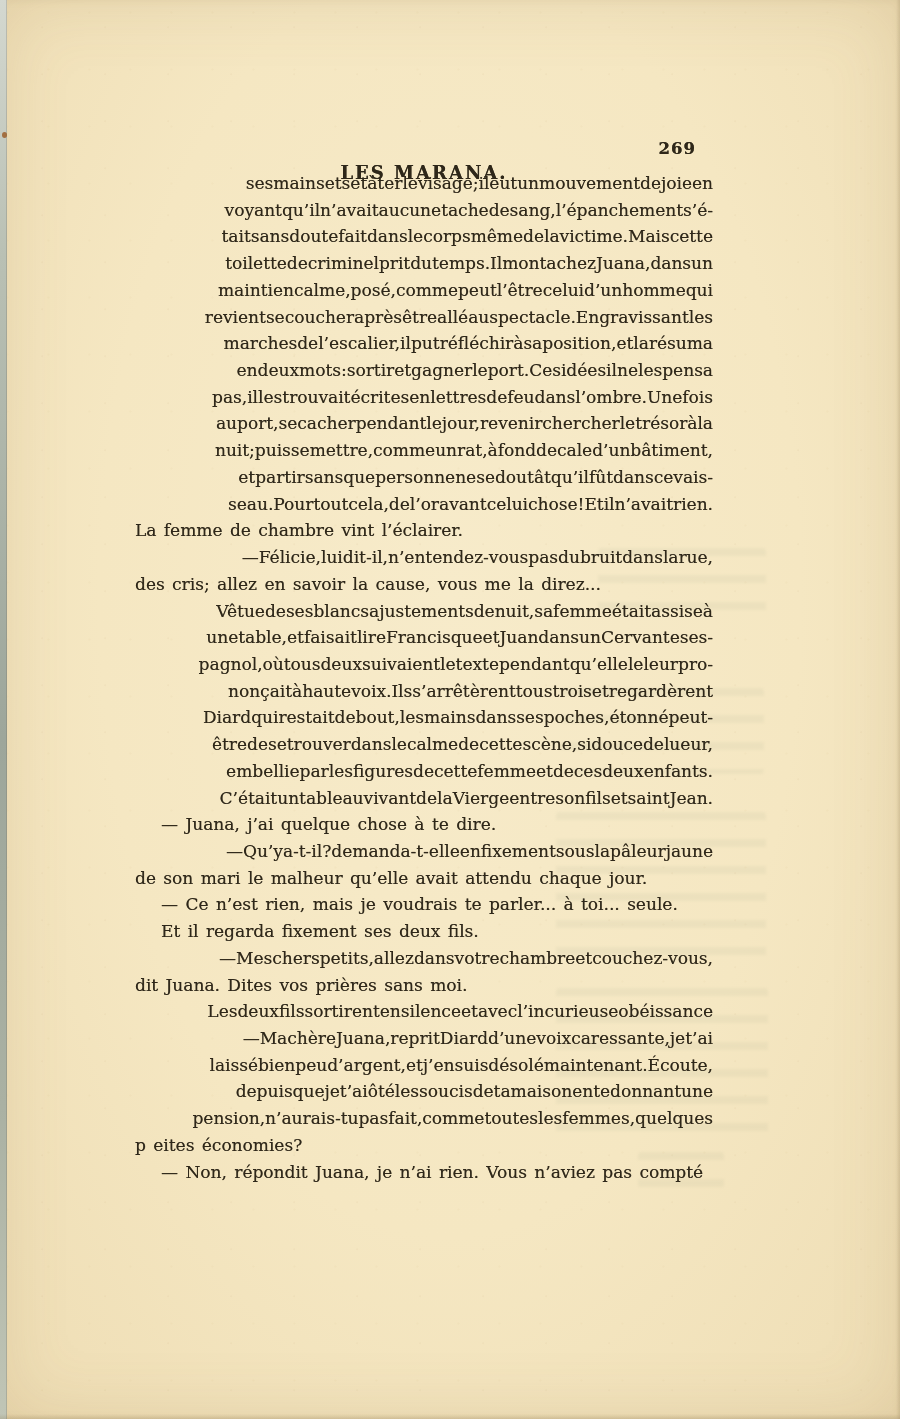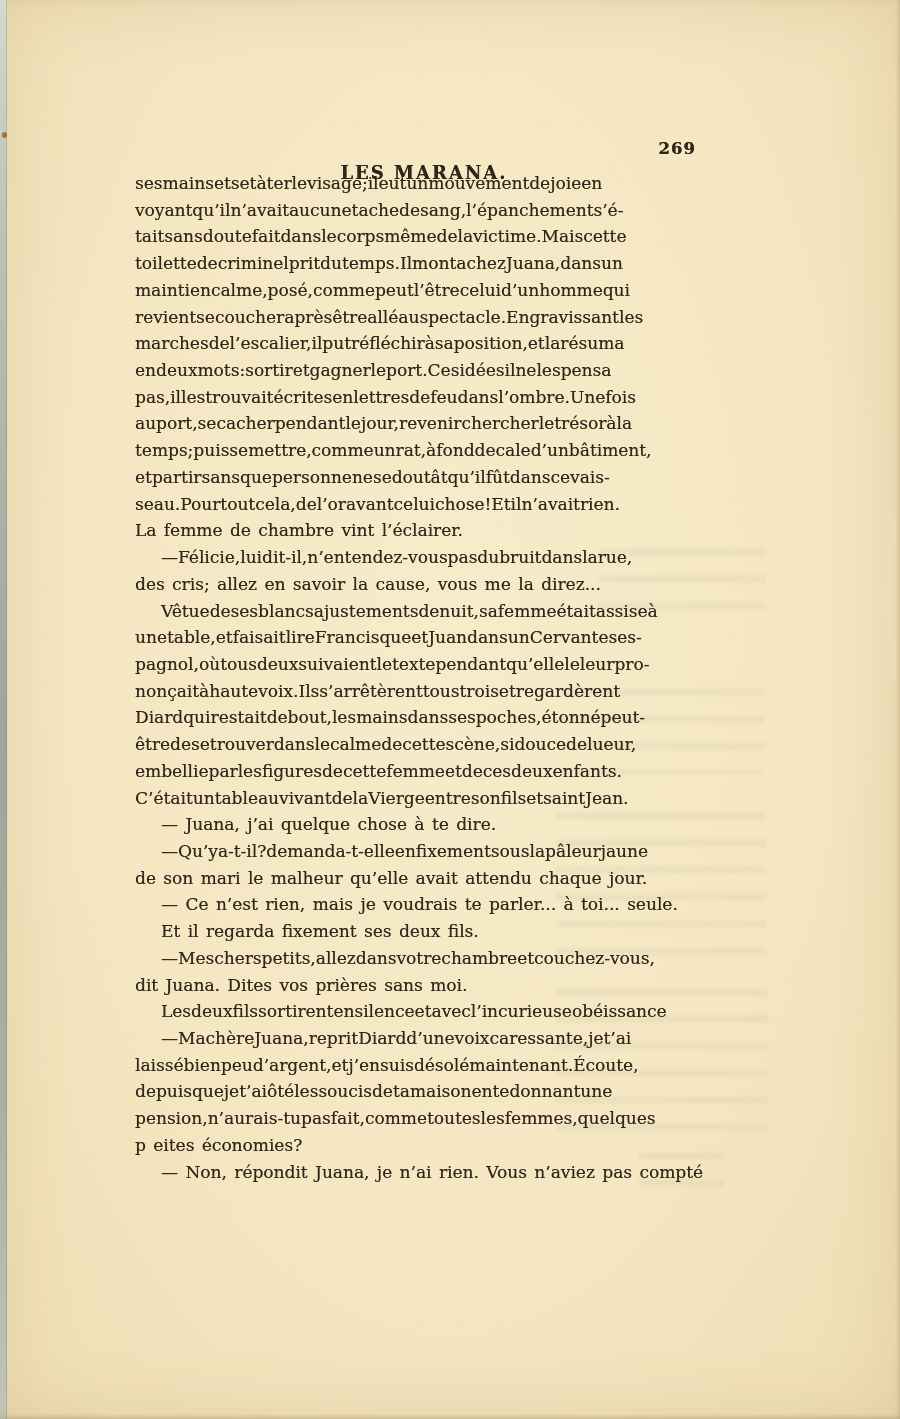--- a/index.html
+++ b/index.html
@@ -63,21 +63,21 @@
     position:absolute;right:17px;top:-3px;
     font-size:16.5px;font-weight:700;letter-spacing:1px;
     text-shadow:0 0 0.5px rgba(46,39,25,0.8);
   }
   .text-block{
     position:absolute;left:135px;top:170px;width:578px;
     color:#2e2719;font-size:17px;
     text-shadow:0.2px 0.2px 0.4px rgba(46,39,25,0.55);
   }
   .line{height:26.72px;line-height:26.72px;white-space:nowrap;}
-  .just{display:flex;justify-content:flex-start;}
+  .just{display:flex;justify-content:flex-end;}
   .just span{display:inline-block;}
   .ind{padding-left:26px;}
   .left{word-spacing:2px;}
 </style>
 </head>
 <body>
 
 <div class="page">
   <div class="ghost g1"></div>
   <div class="ghost g2"></div>
@@ -227,21 +227,21 @@
         <span>le</span>
         <span>jour,</span>
         <span>revenir</span>
         <span>chercher</span>
         <span>le</span>
         <span>trésor</span>
         <span>à</span>
         <span>la</span>
       </div>
       <div class="line just">
-        <span>temps;</span>
+        <span>nuit;</span>
         <span>puis</span>
         <span>se</span>
         <span>mettre,</span>
         <span>comme</span>
         <span>un</span>
         <span>rat,</span>
         <span>à</span>
         <span>fond</span>
         <span>de</span>
         <span>cale</span>

